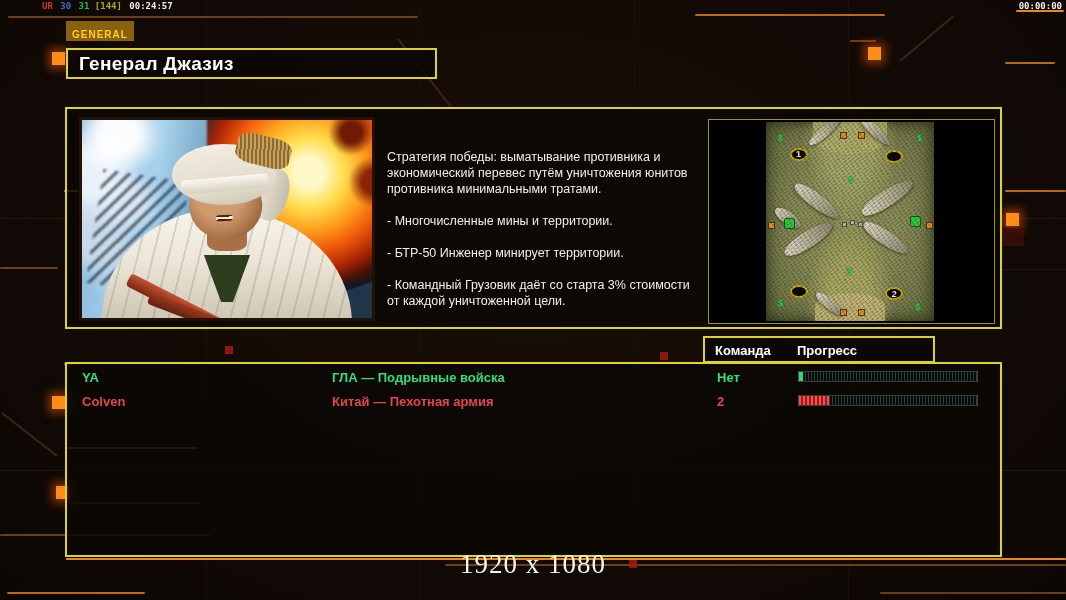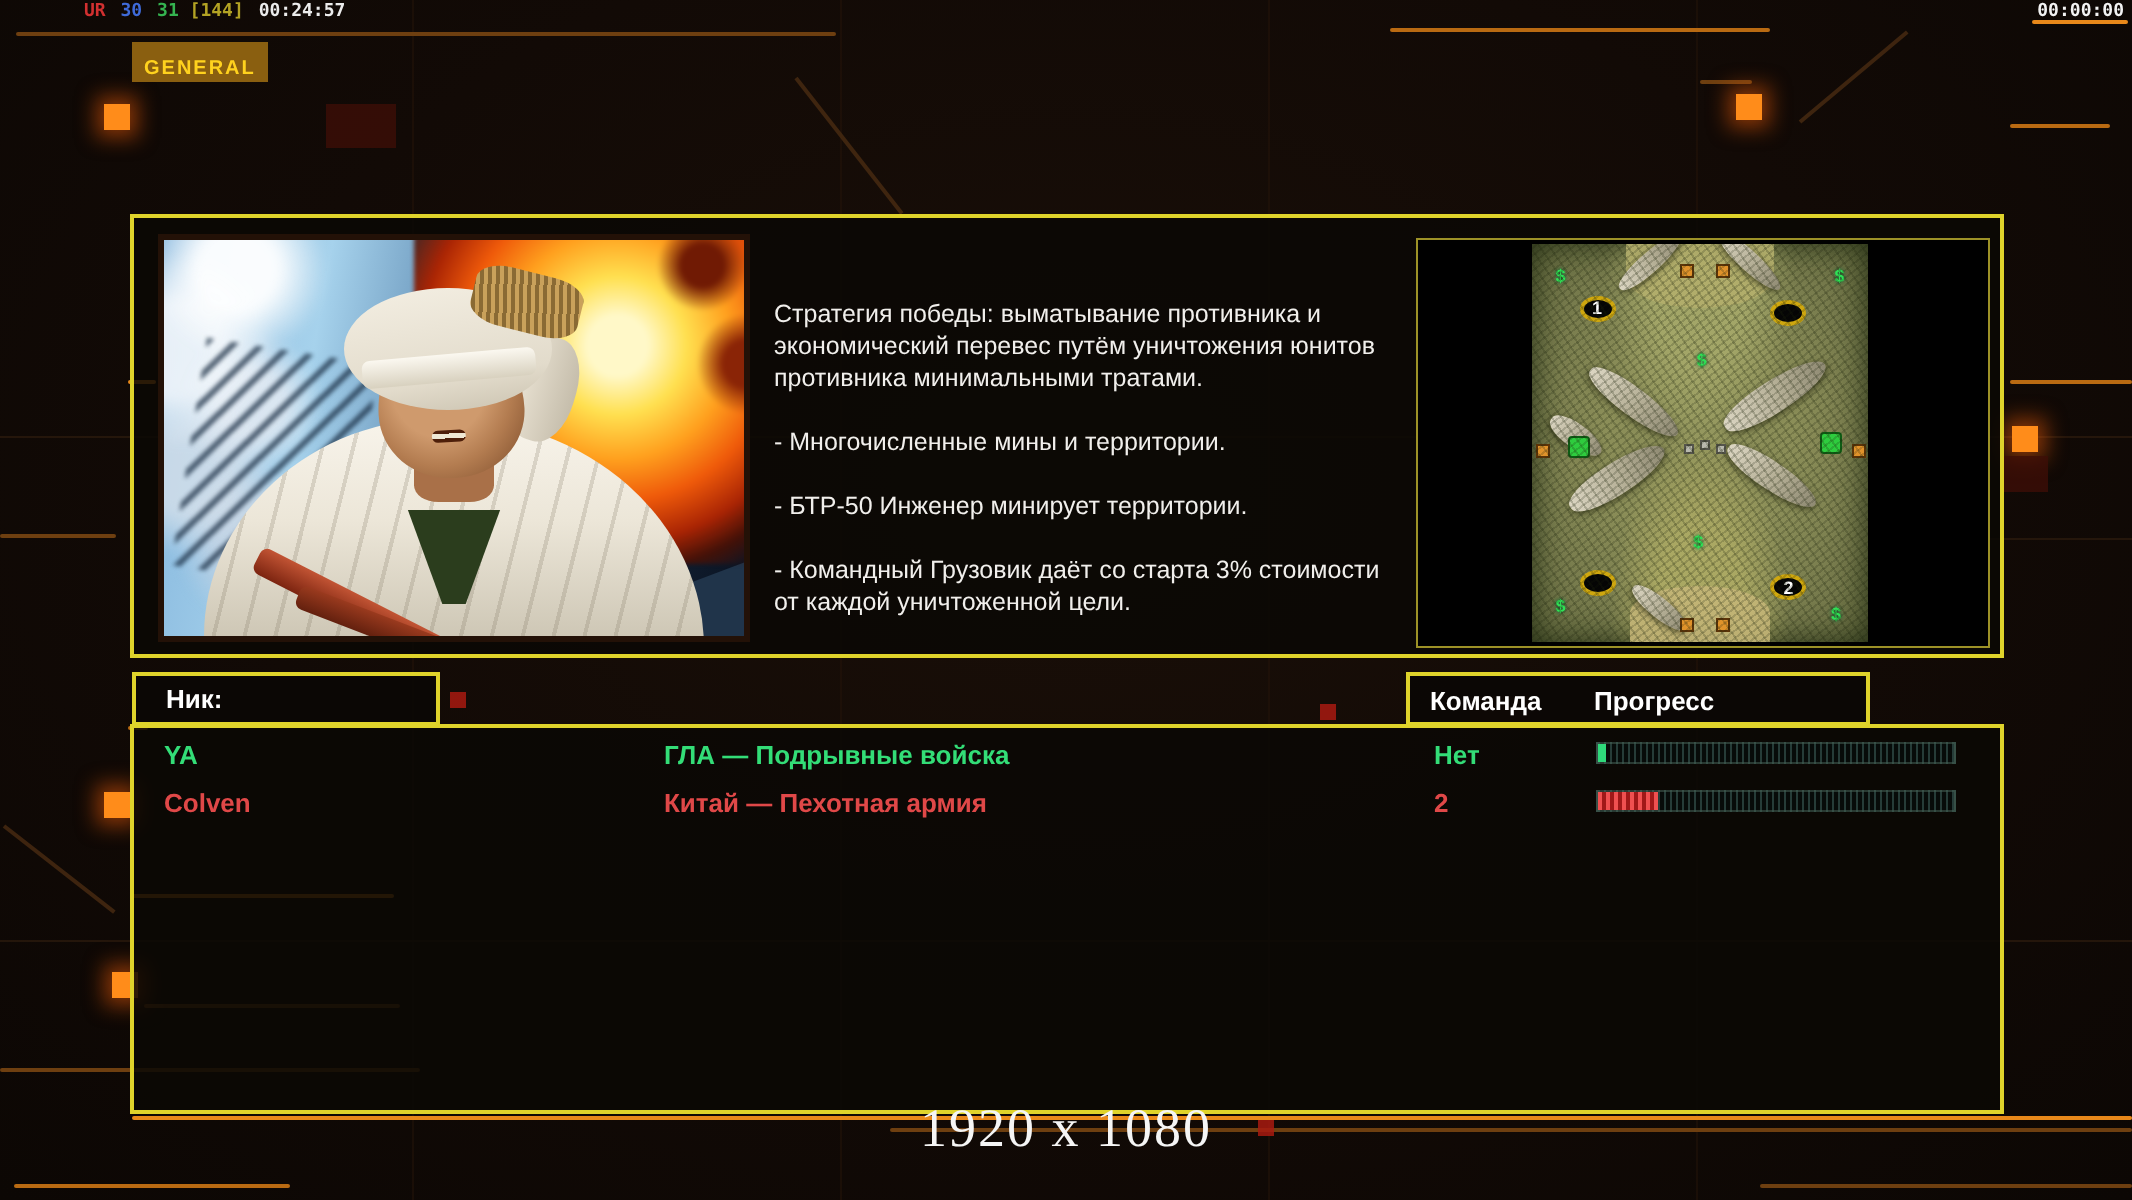--- a/index.html
+++ b/index.html
@@ -180,20 +180,23 @@
   <div class="statbar">
     <span style="color:#d23030">UR</span>
     <span style="color:#3f6ad8">30</span>
     <span style="color:#35b350;margin-right:0">31</span>
     <span style="color:#b3a324">[144]</span>
     <span style="color:#ececec">00:24:57</span>
   </div>
   <div class="clock">00:00:00</div>
 
   <div class="tab">GENERAL</div>
+  <div class="ybox title-box">
+    <span class="t">Генерал Джазиз</span>
+  </div>
 
   <div class="ybox main-box">
 
     <div class="portrait">
       <div class="p-sky"></div>
       <div class="p-mtn"></div>
       <div class="p-smoke"></div>
       <div class="p-debris"></div>
       <div class="p-boom"></div>
       <div class="p-robe"></div>
@@ -255,23 +258,20 @@
         <div class="oil" style="left:95%;top:50%"></div>
         <div class="oil" style="left:44%;top:94%"></div>
         <div class="oil" style="left:55%;top:94%"></div>
         <div class="tech" style="left:45%;top:50%"></div>
         <div class="tech" style="left:50%;top:49%"></div>
         <div class="tech" style="left:55%;top:50%"></div>
       </div>
     </div>
   </div>
 
-  <div class="hdr" style="left:66px;width:154px">
-    <span class="pad">Ник:</span>
-  </div>
   <div class="hdr hdr-team" style="left:703px;width:232px">
     <span style="left:10px">Команда</span>
     <span style="left:92px">Прогресс</span>
   </div>
 
   <div class="ybox players-box">
     <div class="player-row" style="top:4px">
       <span class="pr-nick" style="color: rgb(51, 221, 119);">YA</span>
       <span class="pr-army" style="color: rgb(51, 221, 119);">ГЛА — Подрывные войска</span>
       <span class="pr-team" style="color: rgb(51, 221, 119);">Нет</span>

